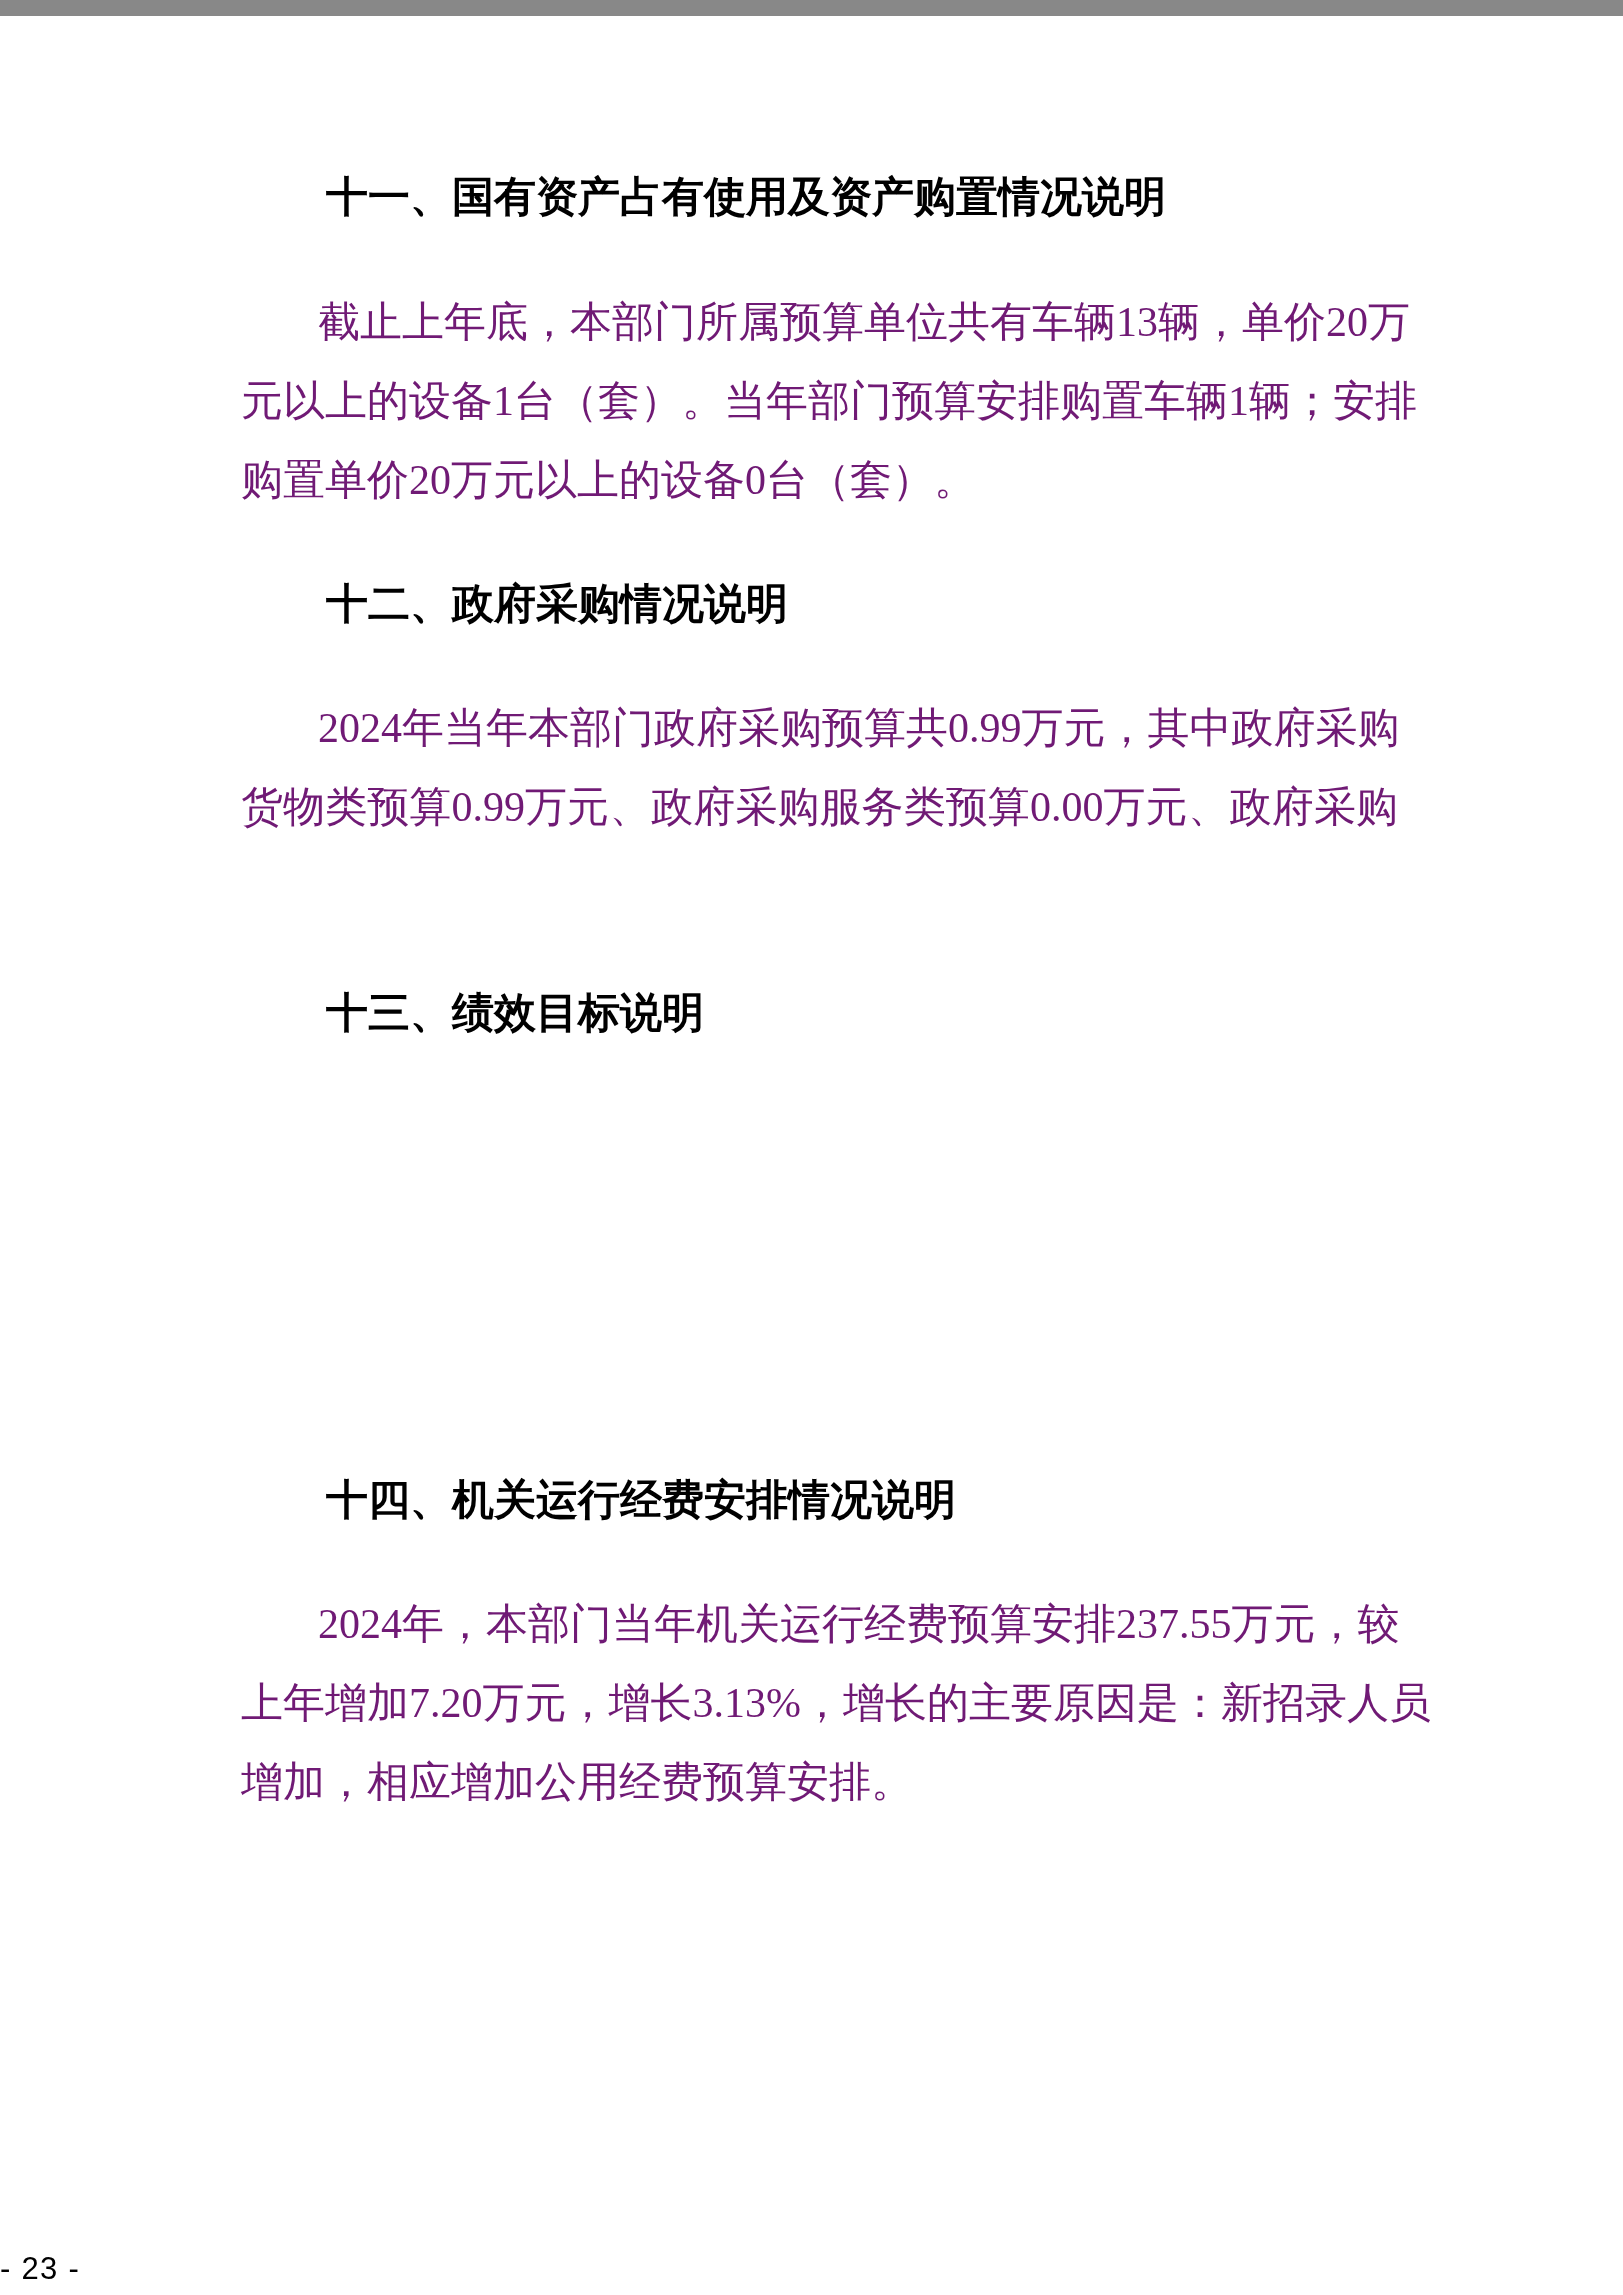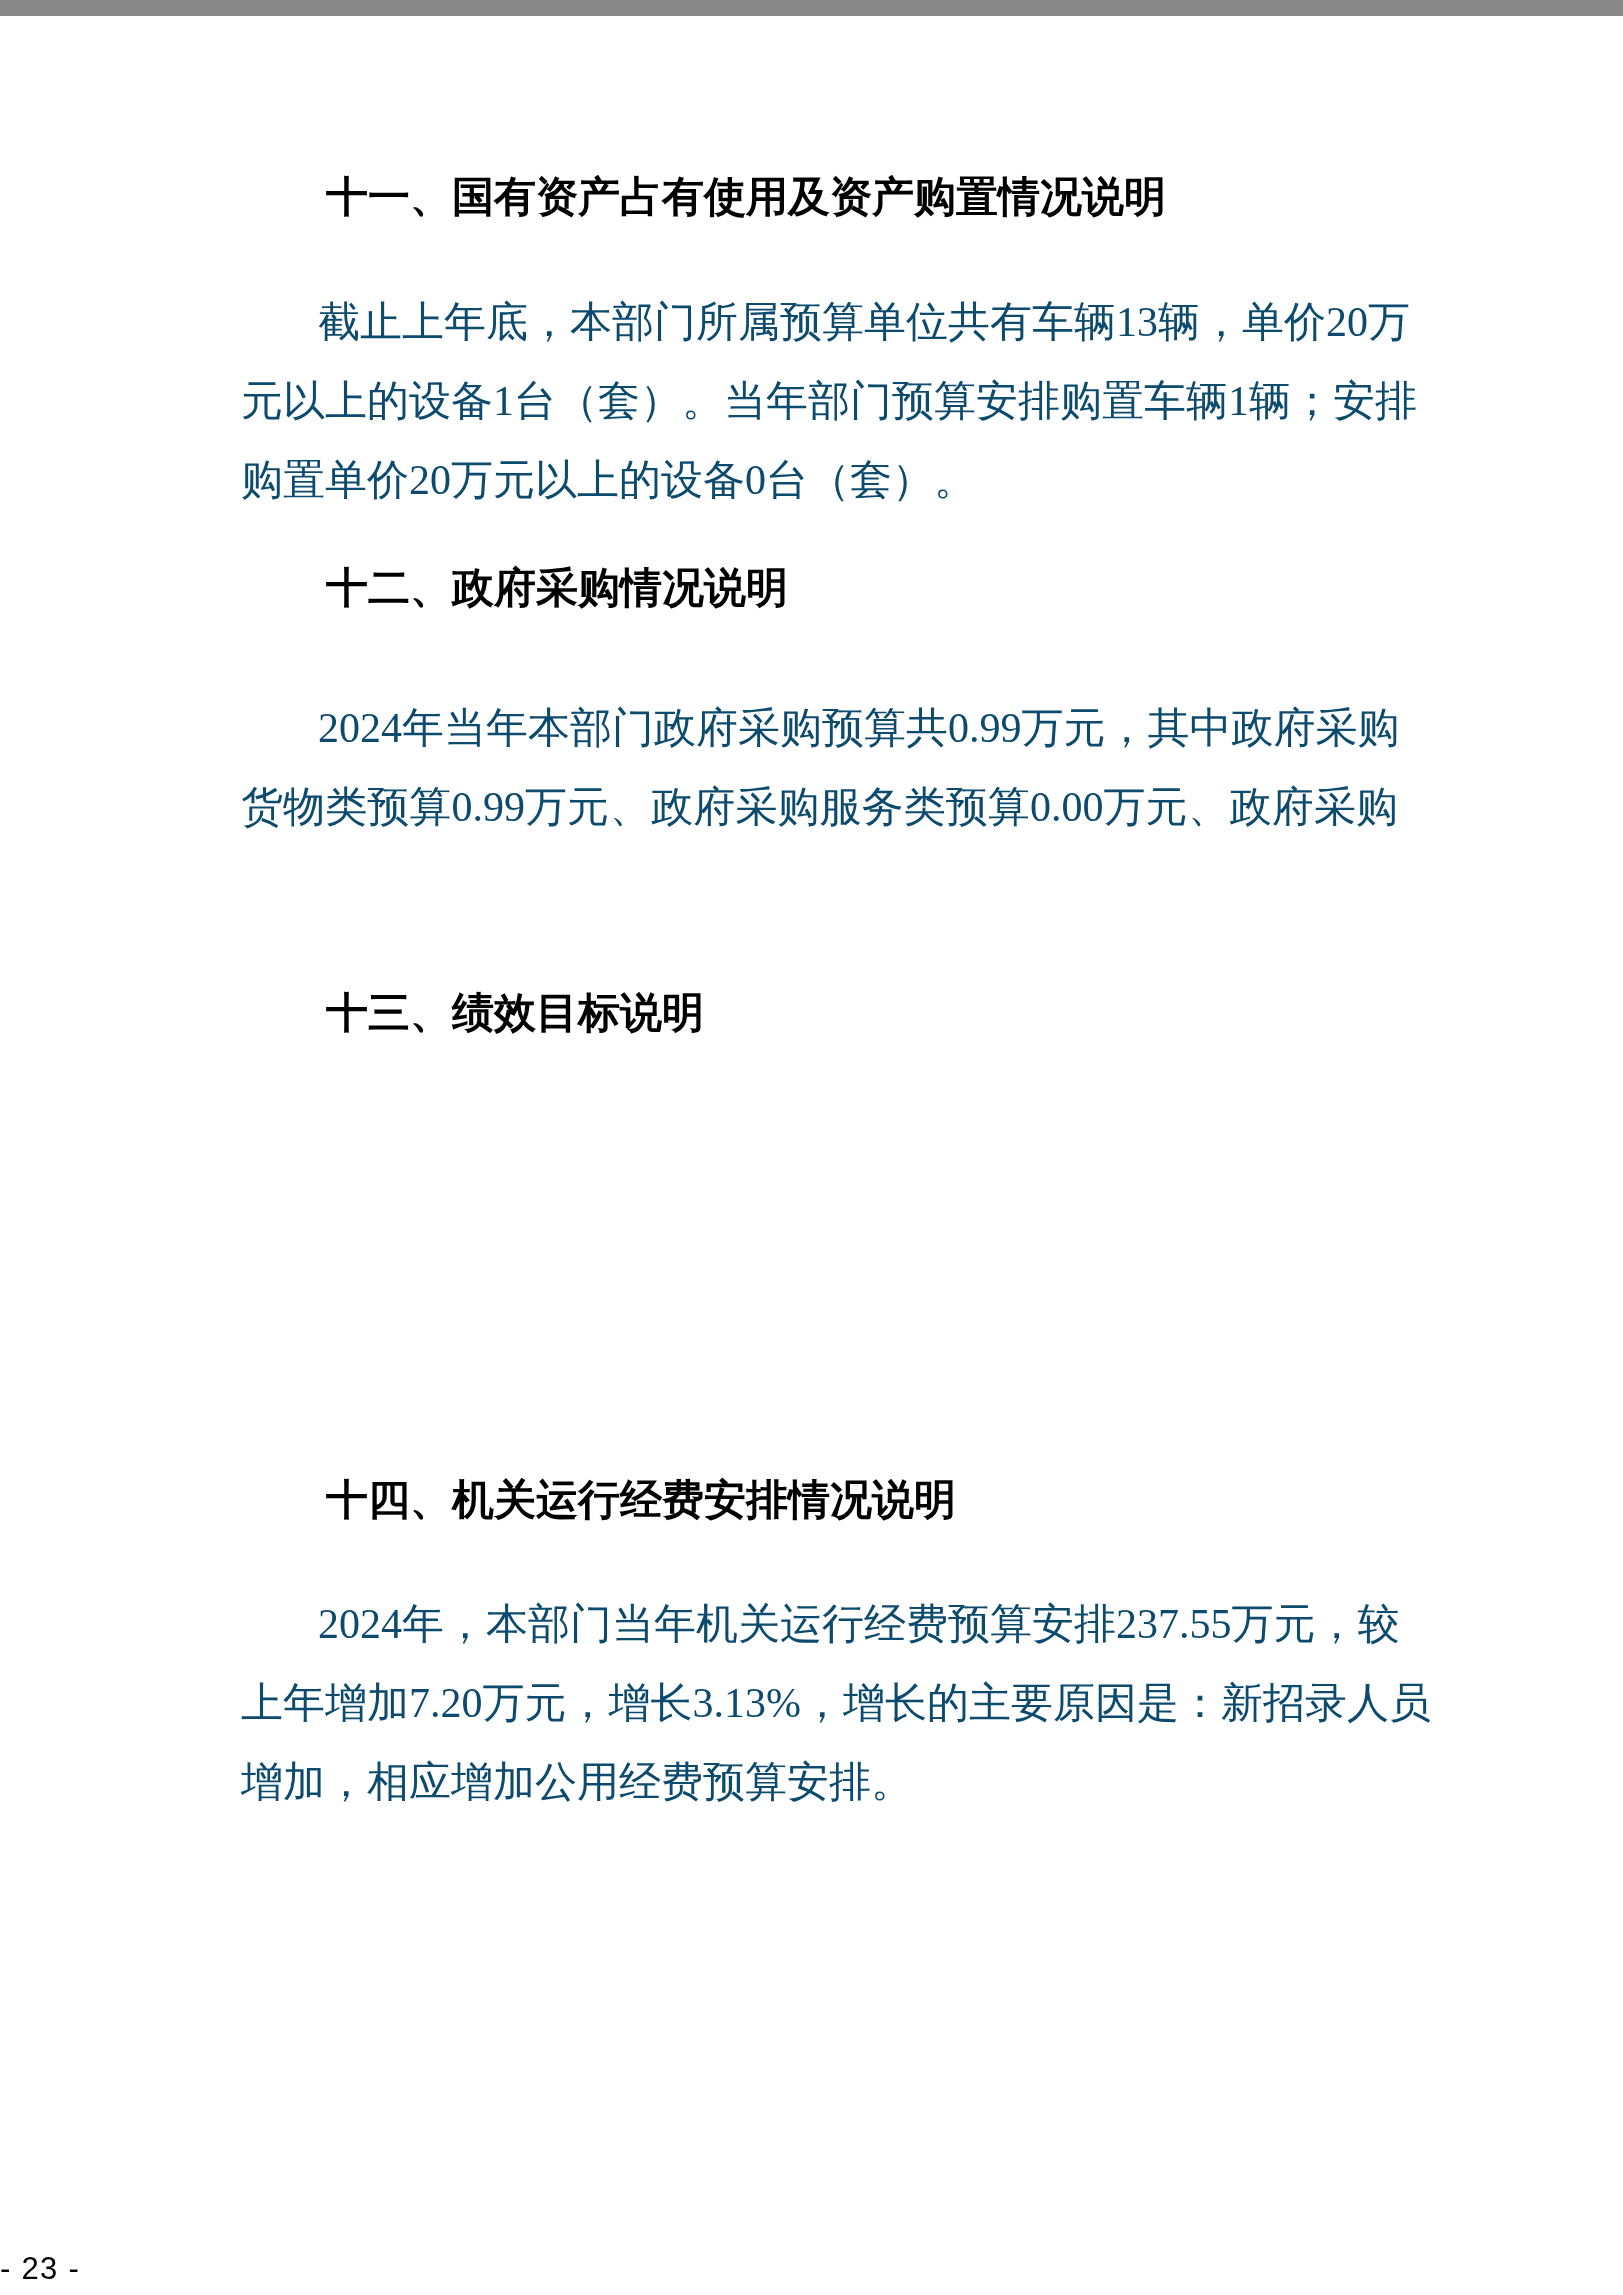--- a/index.html
+++ b/index.html
@@ -42,21 +42,21 @@
     position: absolute;
     left: 0;
     width: 1157px;
   }
   .line {
     height: 79px;
     line-height: 79px;
     font-family: "Liberation Serif", serif;
     font-weight: 400;
     font-size: 42px;
-    color: #0c4a6e;
+    color: #701a75;
     text-align: justify;
     text-align-last: justify;
     text-justify: inter-character;
     white-space: nowrap;
   }
   .line.first {
     text-indent: 77px;
   }
   .line.last {
     text-align-last: left;
@@ -70,21 +70,21 @@
     line-height: 39px;
     text-align: left;
     font-family: "Liberation Sans", sans-serif;
     font-size: 31px;
     letter-spacing: 1.3px;
     color: #000000;
   }
   
   .h-s0 { top: 141px; }
   .p-s0 { top: 267px; }
-  .h-s1 { top: 532px; }
+  .h-s1 { top: 548px; }
   .p-s1 { top: 673px; }
   .h-s2 { top: 957px; }
   .p-s2 { top: 1085px; }
   .h-s3 { top: 1448px; font-family: Liberation Mono, monospace; }
   .p-s3 { top: 1569px; }
 </style>
 </head>
 <body>
 
 <div class="page">

